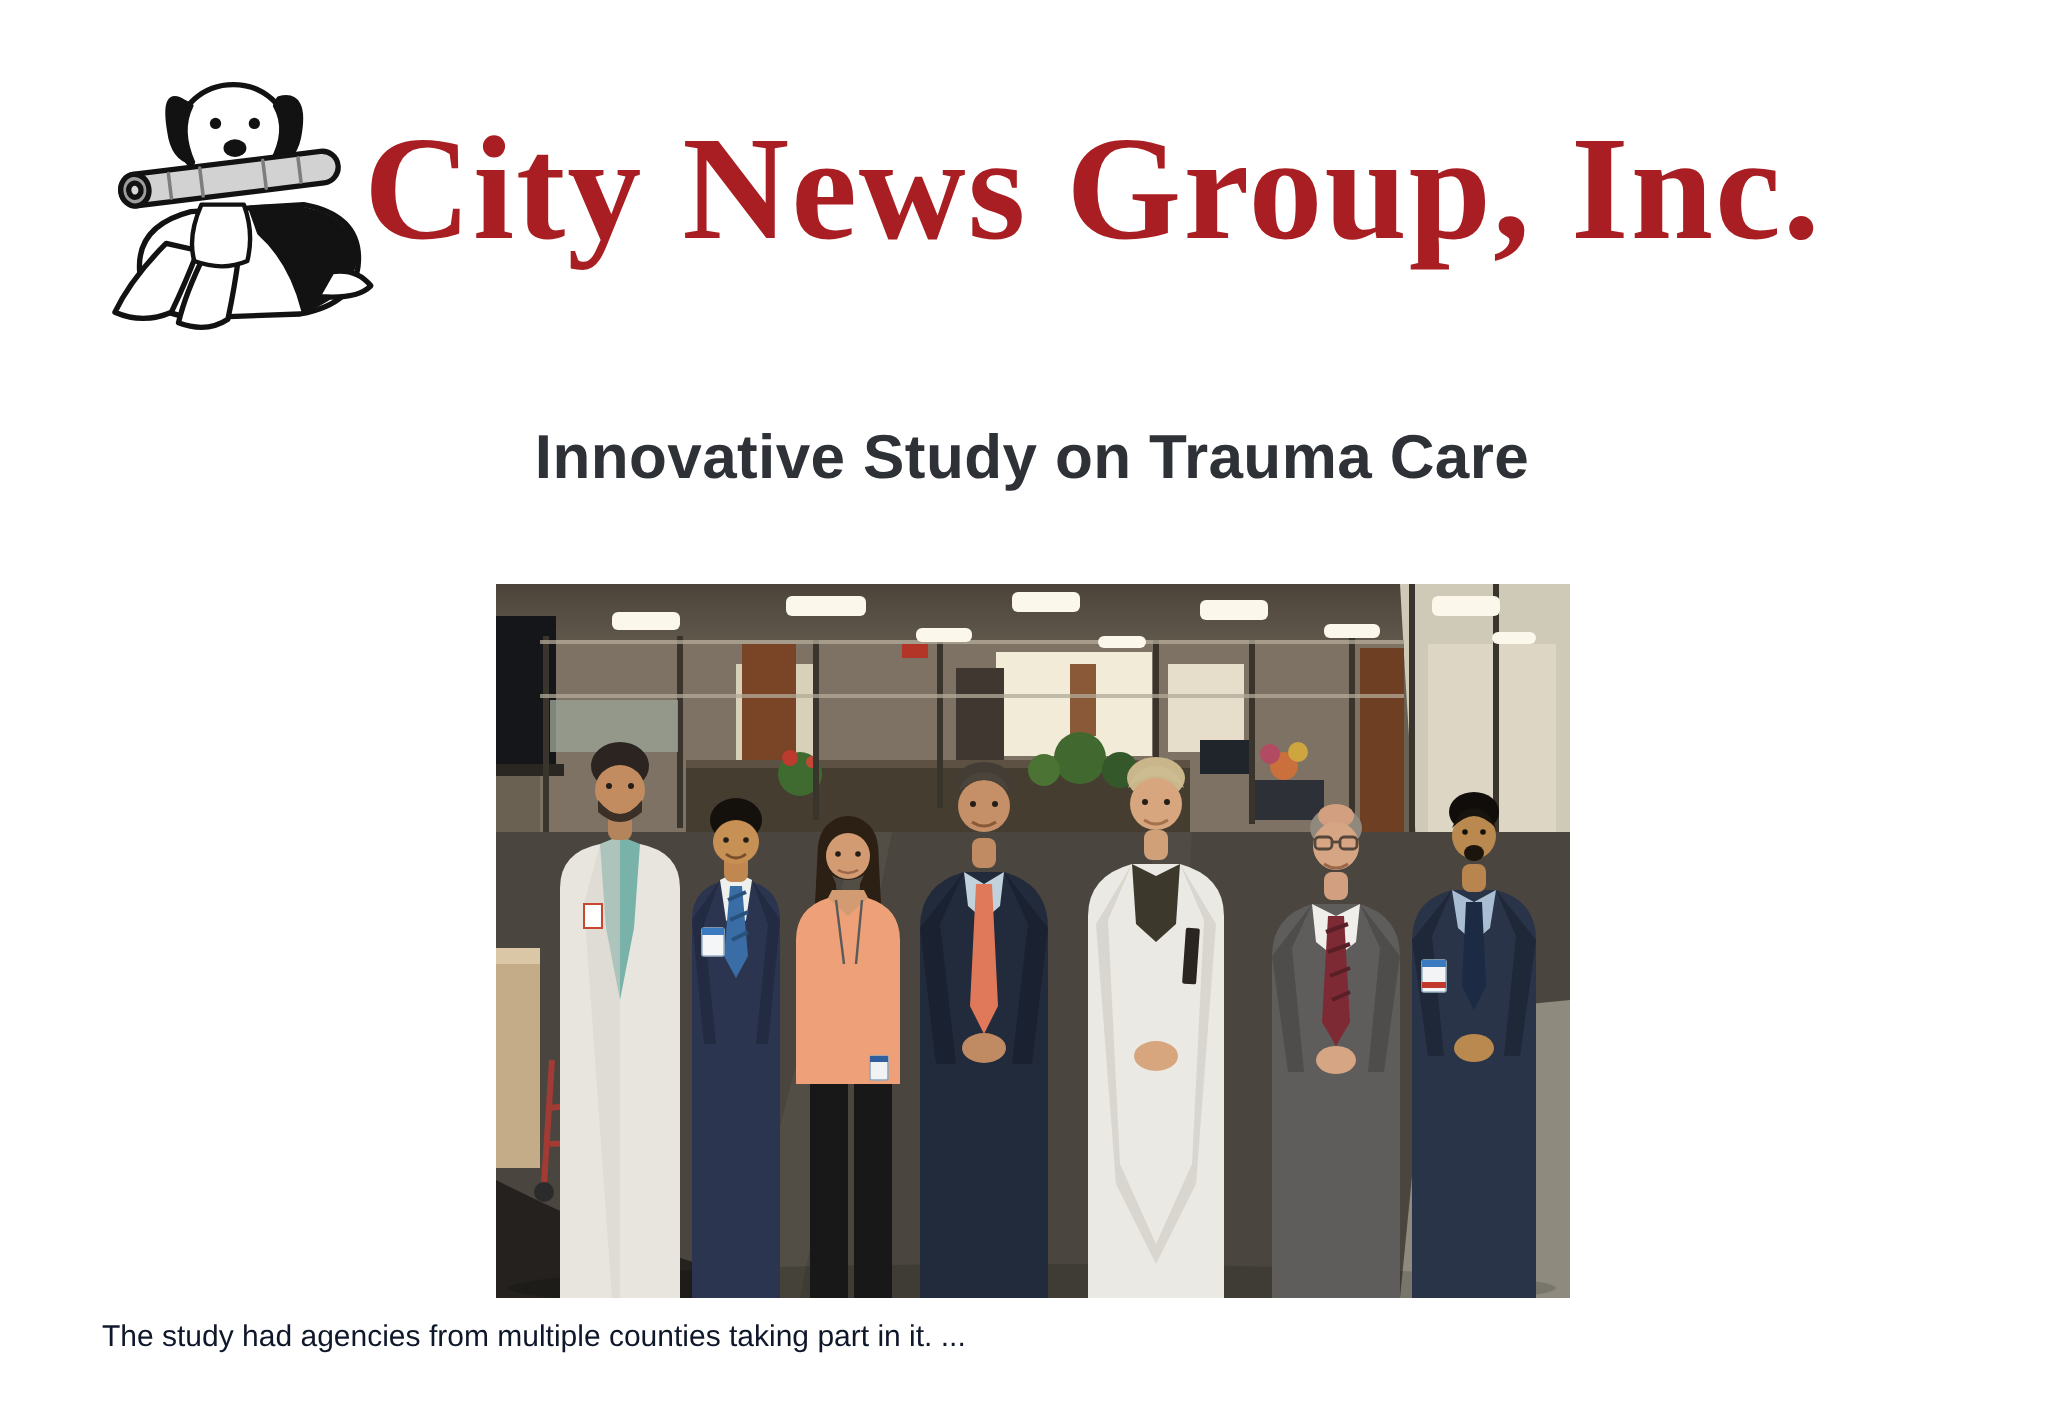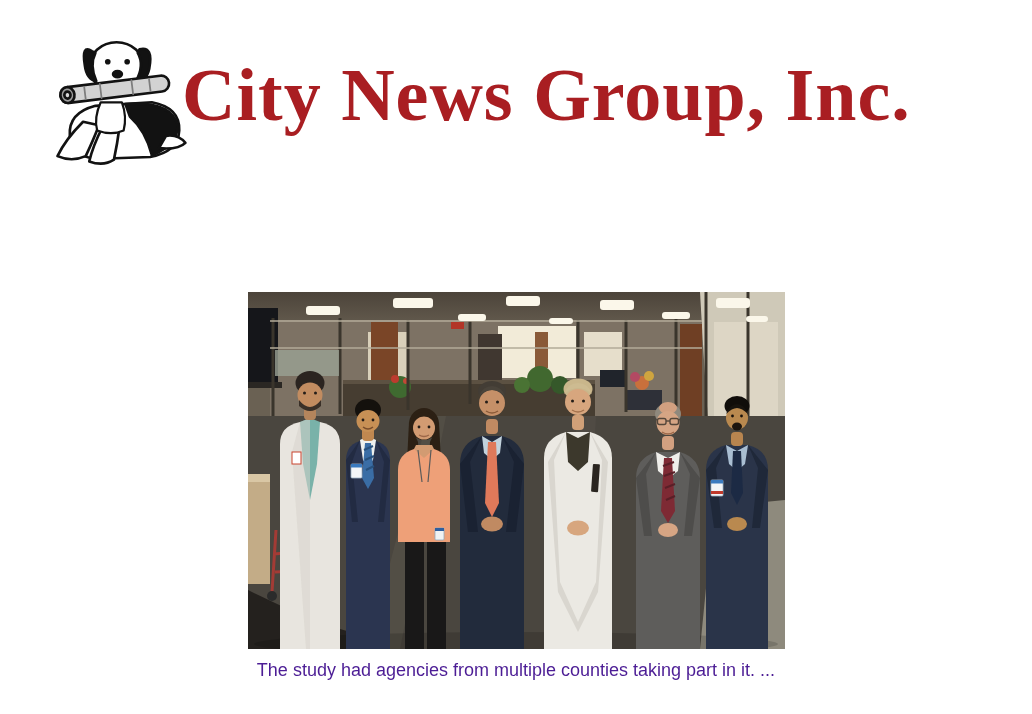--- a/index.html
+++ b/index.html
@@ -34,21 +34,21 @@
   .photo-wrap {
     position:absolute; top:292px; left:248px;
     width:537px; height:357px; overflow:hidden; background:#5a544a;
     cursor:pointer;
   }
   .photo-wrap svg { display:block; }
 
   
   .caption-block { position:absolute; top:652px; left:51px; width:930px; }
   .photo-credit { font-size:12.5px; font-weight:700; color:#24282c; }
-  .excerpt { margin-top:8px; font-size:18px; color:#4c1d95;text-align:center; }
+  .excerpt { margin-top:8px; font-size:15px; color:#0f172a; }
 </style>
 </head>
 <body>
 
 <div class="page">
 
   <header class="masthead">
     <svg class="dog-logo" viewBox="0 0 170 160" xmlns="http://www.w3.org/2000/svg" aria-hidden="true">
       <g stroke="#121212" stroke-width="3" fill="#ffffff" stroke-linejoin="round" stroke-linecap="round">
 
@@ -77,20 +77,21 @@
           <rect x="16" y="62" width="124" height="18" rx="9" fill="#d2d2d2"></rect>
           <ellipse cx="24" cy="71" rx="8" ry="9" fill="#9d9d9d"></ellipse>
           <ellipse cx="24" cy="71" rx="3.5" ry="4" fill="#d8d8d8"></ellipse>
           <path d="M44 64 L44 78 M62 63 L62 79 M98 63 L98 79 M118 64 L118 78" stroke="#7d7d7d" stroke-width="2" fill="none"></path>
         </g>
       </g>
     </svg>
     <span class="logo-text">City News Group, Inc.</span>
   </header>
 
+  <h1 class="headline">Innovative Study on Trauma Care</h1>
 
   <div class="photo-wrap">
     <svg viewBox="0 0 537 357" width="537" height="357" xmlns="http://www.w3.org/2000/svg" aria-hidden="true">
       <defs>
         <linearGradient id="ceil" x1="0" y1="0" x2="0" y2="1">
           <stop offset="0" stop-color="#4c443a"></stop>
             <stop offset="1" stop-color="#6e6557"></stop>
         </linearGradient>
       </defs>
 

